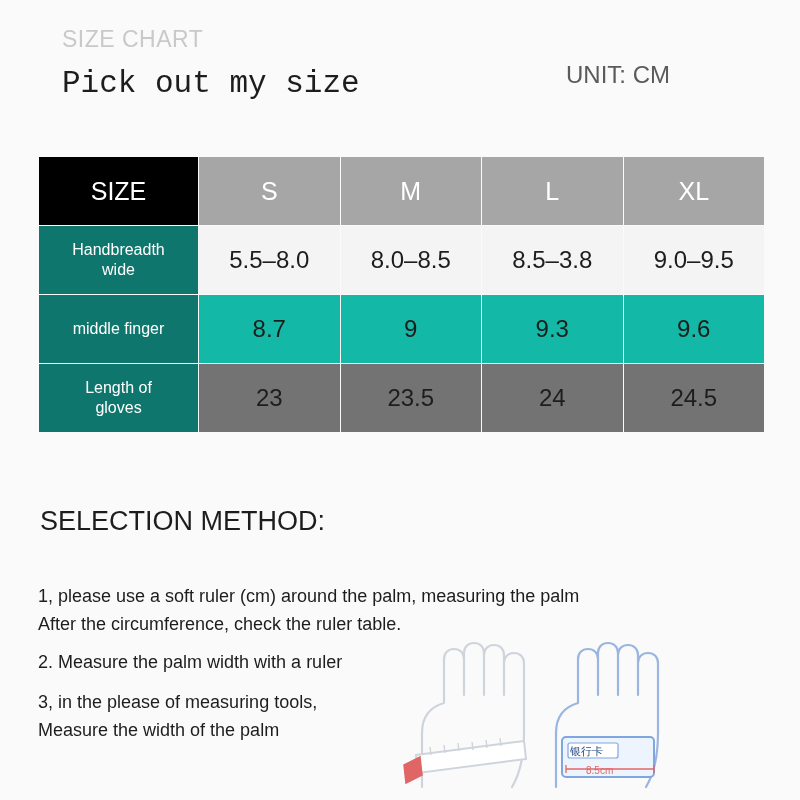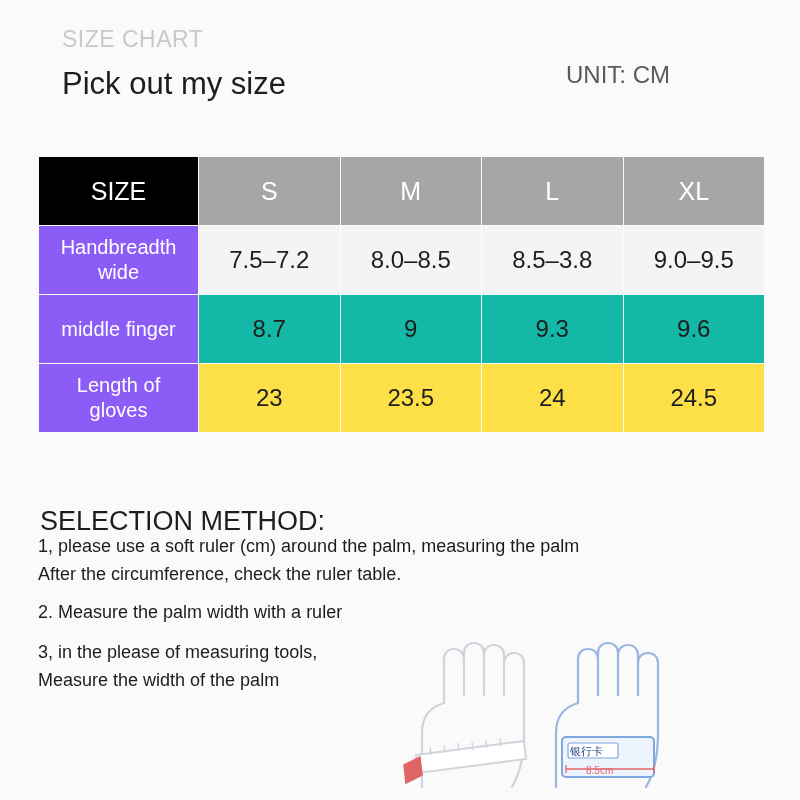--- a/index.html
+++ b/index.html
@@ -31,20 +31,21 @@
     color: #c9c9c9;
     font-weight: 400;
   }
   .headline {
     position: absolute;
     left: 62px;
     top: 66px;
     font-size: 31px;
     color: #1d1d1d;
     font-weight: 400;
+    font-family: Liberation Mono, monospace;
   }
   .unit {
     position: absolute;
     right: 38px;
     top: 61px;
     font-size: 24px;
     color: #5b5b5b;
     font-weight: 400;
   }
 
@@ -74,56 +75,56 @@
     font-weight: 400;
   }
   .hdr-cell {
     background: #a6a6a6;
     color: #ffffff;
     font-size: 25px;
     height: 68px;
     font-weight: 400;
   }
   .row-label {
-    background: #8b5cf6;
+    background: #0f766e;
     color: #ffffff;
-    font-size: 20px;
+    font-size: 16px;
     text-align: left;
     padding-left: 14px;
     line-height: 1.25;
     height: 68px;
     font-weight: 400;
   }
   .row-label.center {
     text-align: center;
     padding-left: 0;
   }
   .val {
     font-size: 24px;
     color: #1d1d1d;
     height: 68px;
     font-weight: 400;
   }
   .val.shade-a { background: #f4f4f4; }
   .val.shade-b { background: #14b8a6; text-align: center; }
-  .val.shade-c { background: #fde047; }
+  .val.shade-c { background: #737373; }
 
   
   .sm-title {
     position: absolute;
     left: 40px;
     top: 506px;
     font-size: 27px;
     color: #1d1d1d;
     font-weight: 400;
   }
   .sm-lines {
     position: absolute;
     left: 38px;
-    top: 533px;
+    top: 583px;
     width: 700px;
   }
   .sm-line {
     font-size: 18px;
     color: #1d1d1d;
     line-height: 1.55;
     margin-bottom: 12px;
     font-weight: 400;
   }
   .sm-line.tight { margin-bottom: 10px; }
@@ -168,21 +169,21 @@
         <th class="hdr-cell">L</th>
         <th class="hdr-cell">XL</th>
       </tr>
     </thead>
     <tbody>
       <tr>
         <td class="row-label">
           <div>Handbreadth</div>
           <div>wide</div>
         </td>
-        <td class="val shade-a">7.5–7.2</td>
+        <td class="val shade-a">5.5–8.0</td>
         <td class="val shade-a">8.0–8.5</td>
         <td class="val shade-a">8.5–3.8</td>
         <td class="val shade-a">9.0–9.5</td>
       </tr>
       <tr>
         <td class="row-label center">middle finger</td>
         <td class="val shade-b">8.7</td>
         <td class="val shade-b">9</td>
         <td class="val shade-b">9.3</td>
         <td class="val shade-b">9.6</td>

